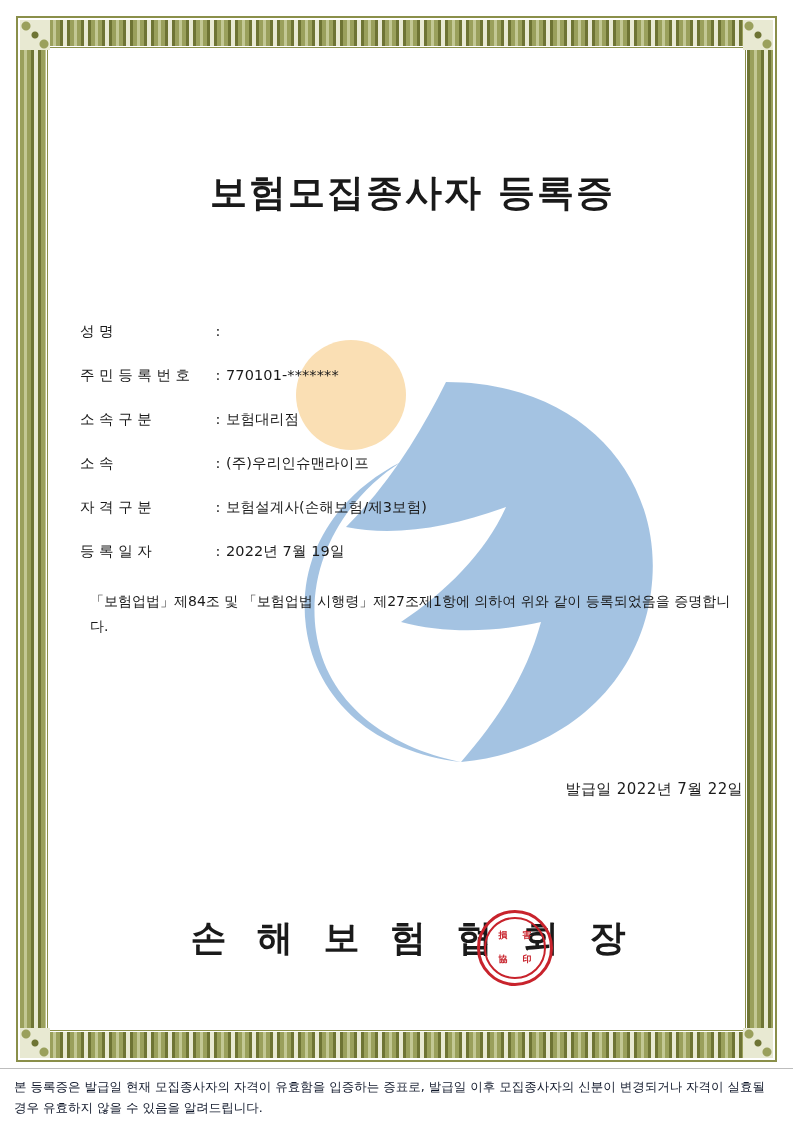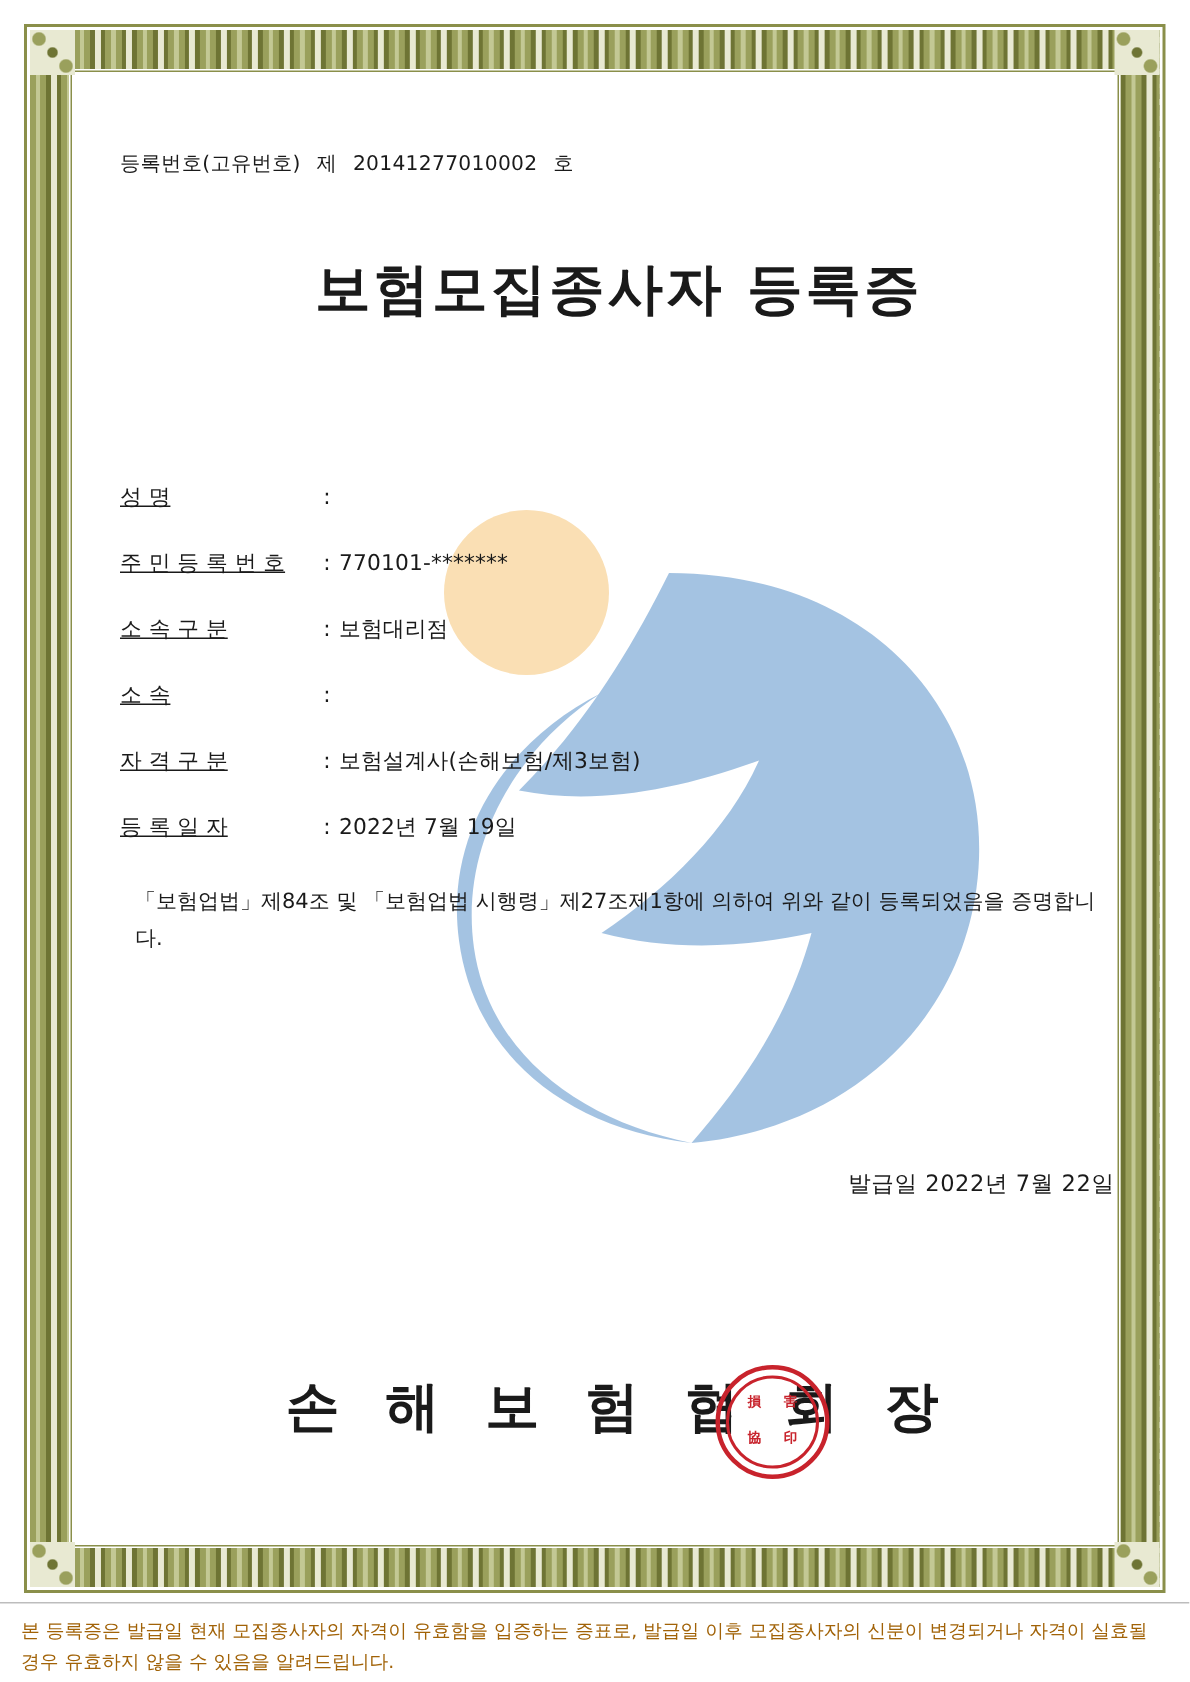--- a/index.html
+++ b/index.html
@@ -151,21 +151,20 @@
     display: flex;
     align-items: baseline;
     height: 44px;
     font-size: 14.5px;
   }
   .field-label {
     width: 130px;
     display: flex;
     justify-content: space-between;
     letter-spacing: 0;
-    text-decoration: underline;
   }
   .field-colon {
     width: 16px;
     text-align: center;
   }
   .field-value {
     flex: 1;
     letter-spacing: 0.1px;
   }
 
@@ -238,21 +237,21 @@
   }
 
   
   .footer-note {
     position: absolute;
     left: 14px;
     top: 1076px;
     width: 766px;
     font-size: 12.5px;
     line-height: 1.7;
-    color: #a16207;
+    color: #0f172a;
   }
   .footer-divider {
     position: absolute;
     left: 0;
     top: 1068px;
     width: 793px;
     height: 1px;
     background: #bdbdbd;
   }
 </style>
@@ -264,26 +263,20 @@
   <div class="border-band"></div>
   <div class="border-band-mask"></div>
   <div class="border-inner-line"></div>
   <div class="border-corner bc-tl"></div>
   <div class="border-corner bc-tr"></div>
   <div class="border-corner bc-bl"></div>
   <div class="border-corner bc-br"></div>
 
   <div class="cert-content">
 
-    <div class="reg-number-line">
-      <span>등록번호(고유번호)</span>
-      <span style="margin-left:6px;">제</span>
-      <span class="reg-num-value">20141277010002</span>
-      <span>호</span>
-    </div>
 
     <div class="cert-title">보험모집종사자 등록증</div>
 
     <div class="watermark">
       <div class="wm-dot"></div>
       <svg width="480" height="460" viewBox="0 0 480 460">
         <path d="M250 60 C 390 60, 470 160, 455 270 C 443 360, 370 430, 265 440 C 300 400, 330 355, 345 300 C 300 310, 250 312, 205 300 C 250 270, 290 230, 310 185 C 255 205, 200 215, 150 205 C 195 160, 225 110, 250 60 Z" fill="#9fc0e0" opacity="0.95"></path>
         <path d="M205 140 C 150 175, 110 240, 120 310 C 130 380, 190 425, 265 440 C 180 430, 120 380, 110 305 C 100 230, 145 170, 205 140 Z" fill="#9fc0e0" opacity="0.95"></path>
       </svg>
     </div>
@@ -299,20 +292,21 @@
         <span class="field-value">770101-*******</span>
       </div>
       <div class="field-row">
         <span class="field-label">소 속 구 분</span>
         <span class="field-colon">:</span>
         <span class="field-value">보험대리점</span>
       </div>
       <div class="field-row">
         <span class="field-label">소           속</span>
         <span class="field-colon">:</span>
+        <span class="field-value">(주)우리인슈맨라이프</span>
       </div>
       <div class="field-row">
         <span class="field-label">자 격 구 분</span>
         <span class="field-colon">:</span>
         <span class="field-value">보험설계사(손해보험/제3보험)</span>
       </div>
       <div class="field-row">
         <span class="field-label">등 록 일 자</span>
         <span class="field-colon">:</span>
         <span class="field-value">2022년 7월 19일</span>

